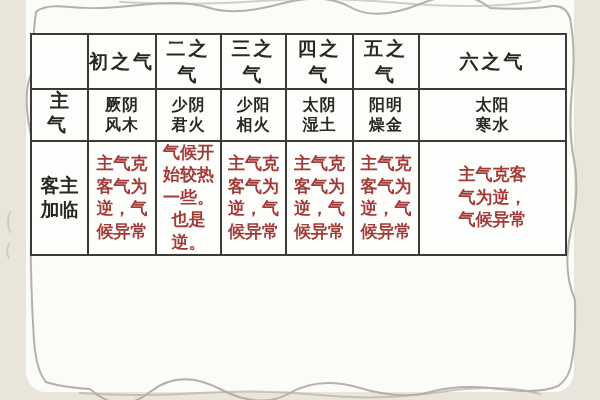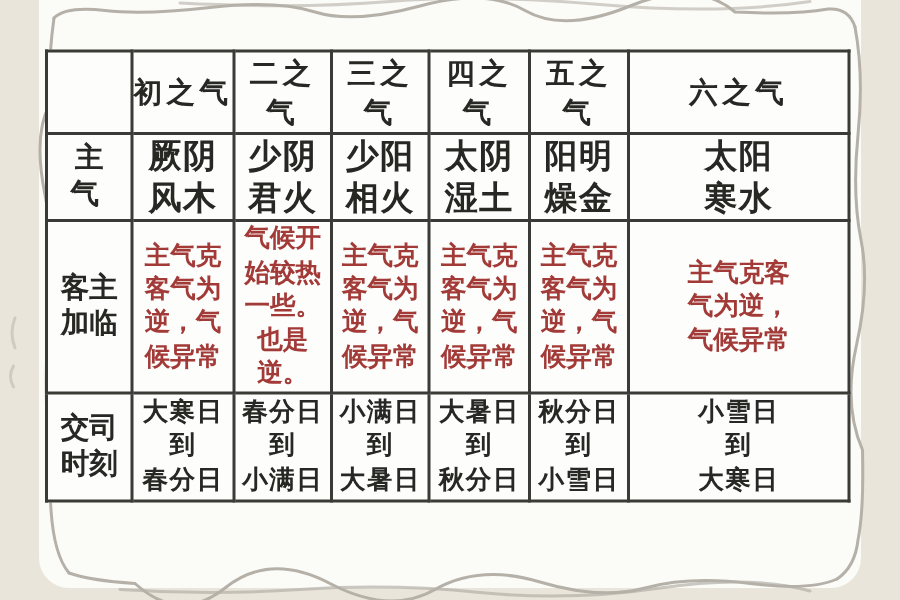--- a/index.html
+++ b/index.html
@@ -29,25 +29,25 @@
     border:2px solid #3a3a37;
     text-align:center;vertical-align:middle;
     white-space:pre-line;
     color:#272724;
     padding:0;
     font-weight:600;
   }
   tr.r-head{height:55px;}
   tr.r-head th{font-size:19px;letter-spacing:3px;}
   tr.r-zhuqi,tr.r-keqi{height:52px;}
-  tr.r-zhuqi td,tr.r-keqi td{font-size:22px;line-height:1.28;letter-spacing:1px;}
+  tr.r-zhuqi td,tr.r-keqi td{font-size:16px;line-height:1.28;letter-spacing:1px;}
   tr.r-kezhu{height:104px;}
   tr.r-jiaosi{height:72px;}
   th.rowlabel{font-size:19px;line-height:1.25;}
-  th.rowlabel.one-line{letter-spacing:6px;text-indent:6px;}
+  th.rowlabel.one-line{letter-spacing:6px;text-indent:6px;font-family:Liberation Mono, monospace;}
   td.red{
     color:#a23a38;font-size:17px;font-weight:700;line-height:1.32;
   }
   tr.r-jiaosi td{font-size:17px;line-height:1.3;letter-spacing:1px;}
 </style>
 </head>
 <body>
 
 <div class="canvas">
 
@@ -122,38 +122,16 @@
 候异常</td>
         <td class="red">主气克
 客气为
 逆，气
 候异常</td>
         <td class="red">主气克客
 气为逆，
 气候异常</td>
       </tr>
 
-      <tr class="r-jiaosi">
-        <th class="rowlabel">交司
-时刻</th>
-        <td>大寒日
-到
-春分日</td>
-        <td>春分日
-到
-小满日</td>
-        <td>小满日
-到
-大暑日</td>
-        <td>大暑日
-到
-秋分日</td>
-        <td>秋分日
-到
-小雪日</td>
-        <td>小雪日
-到
-大寒日</td>
-      </tr>
     </tbody>
   </table>
 
 </div>
 
 </body></html>

